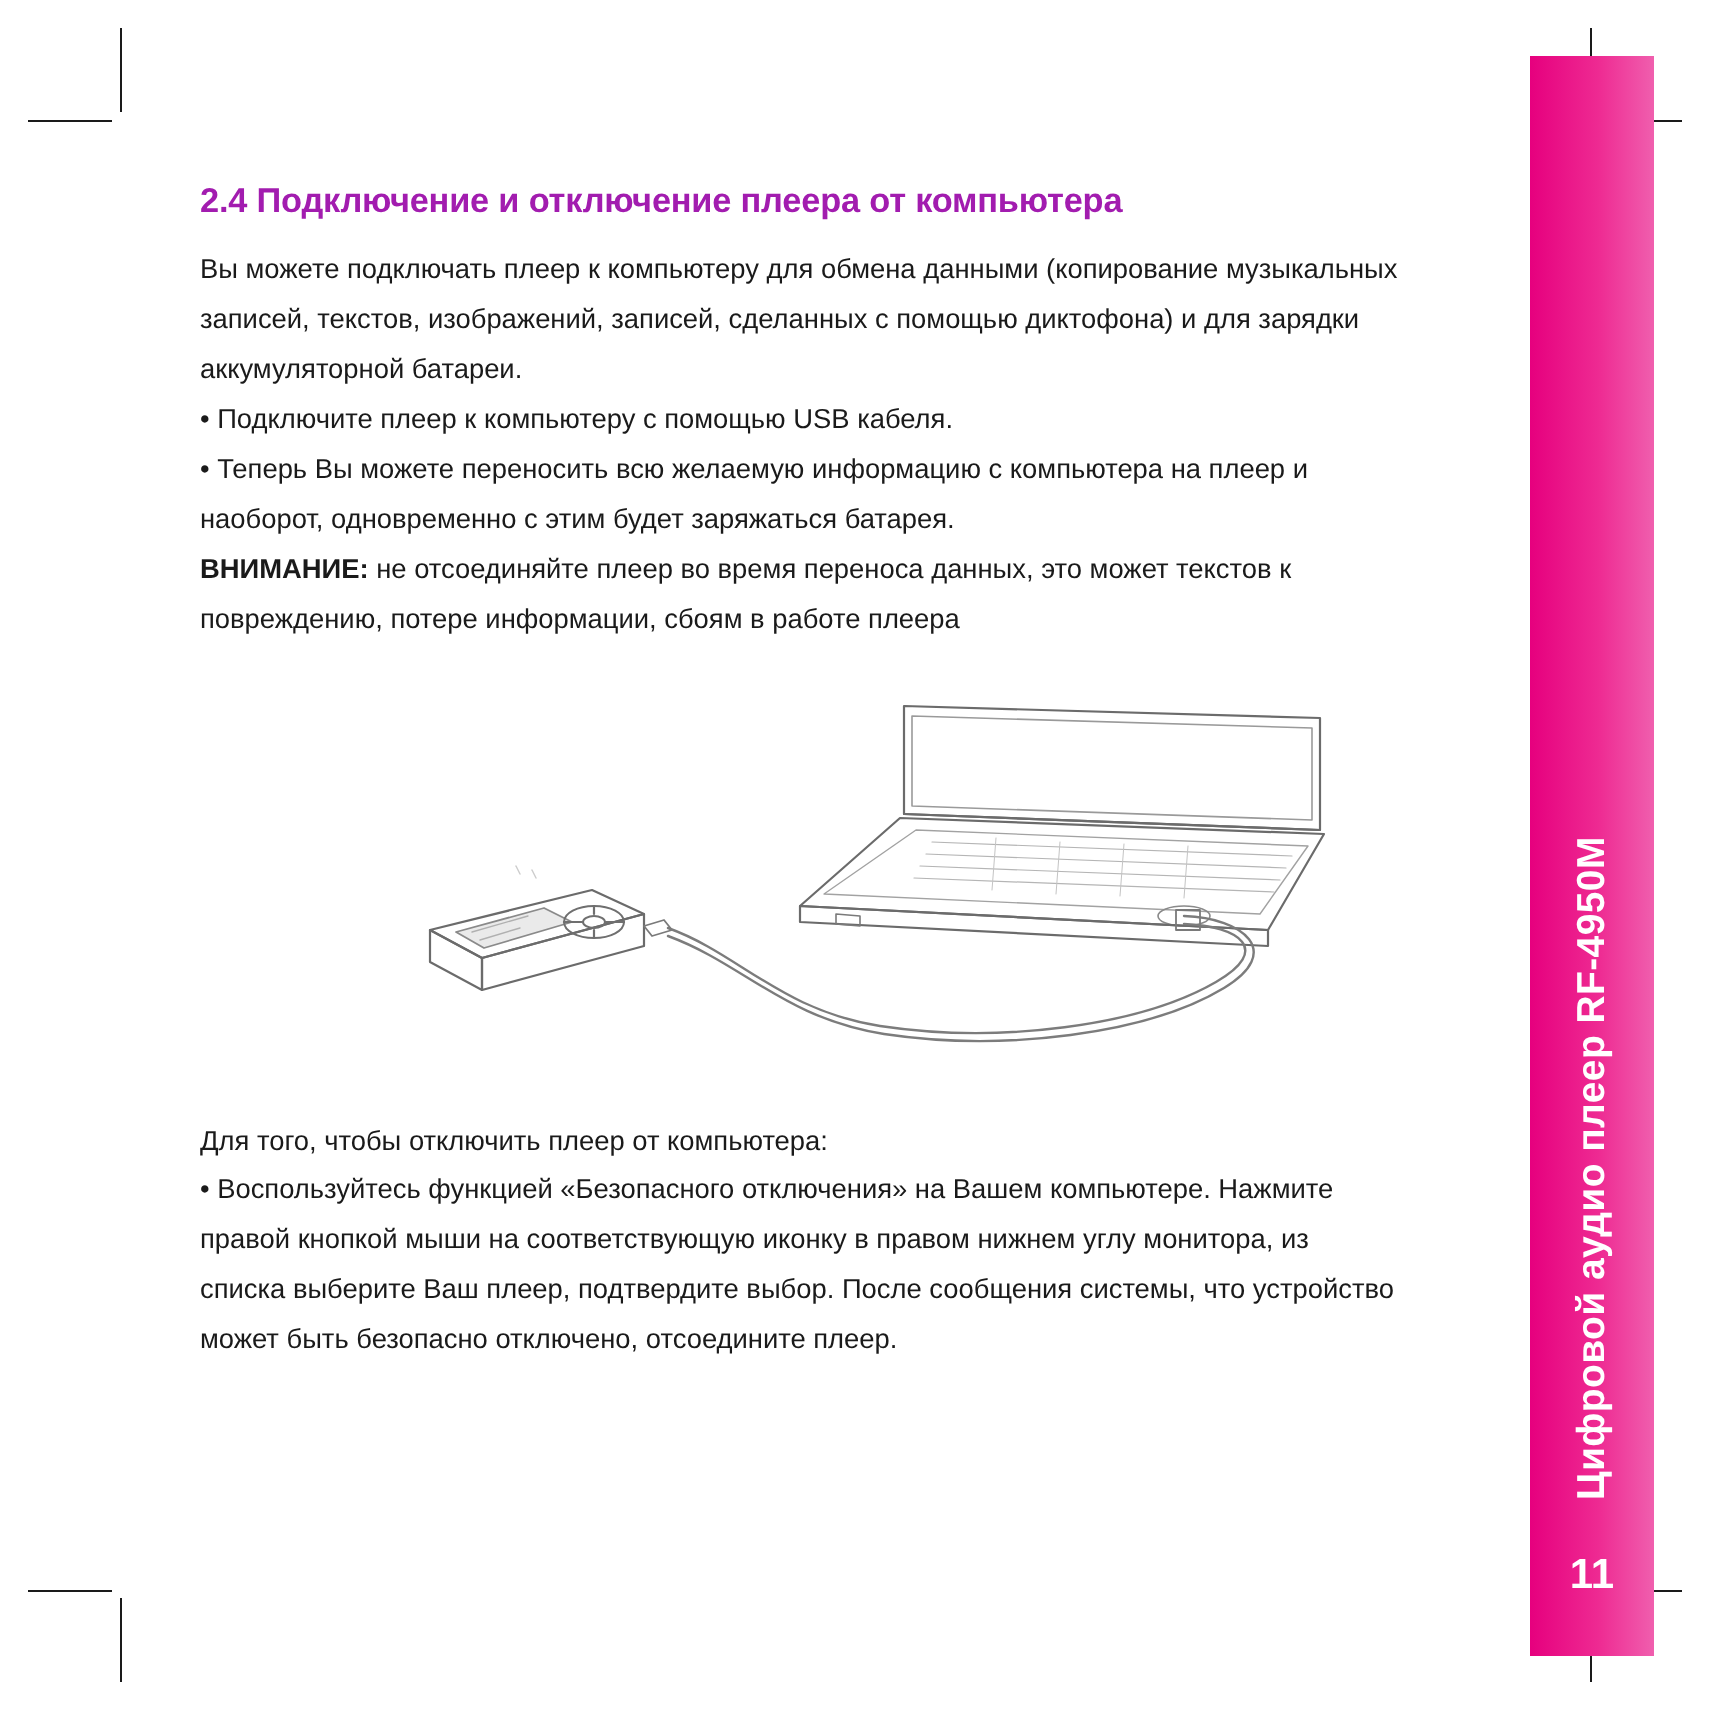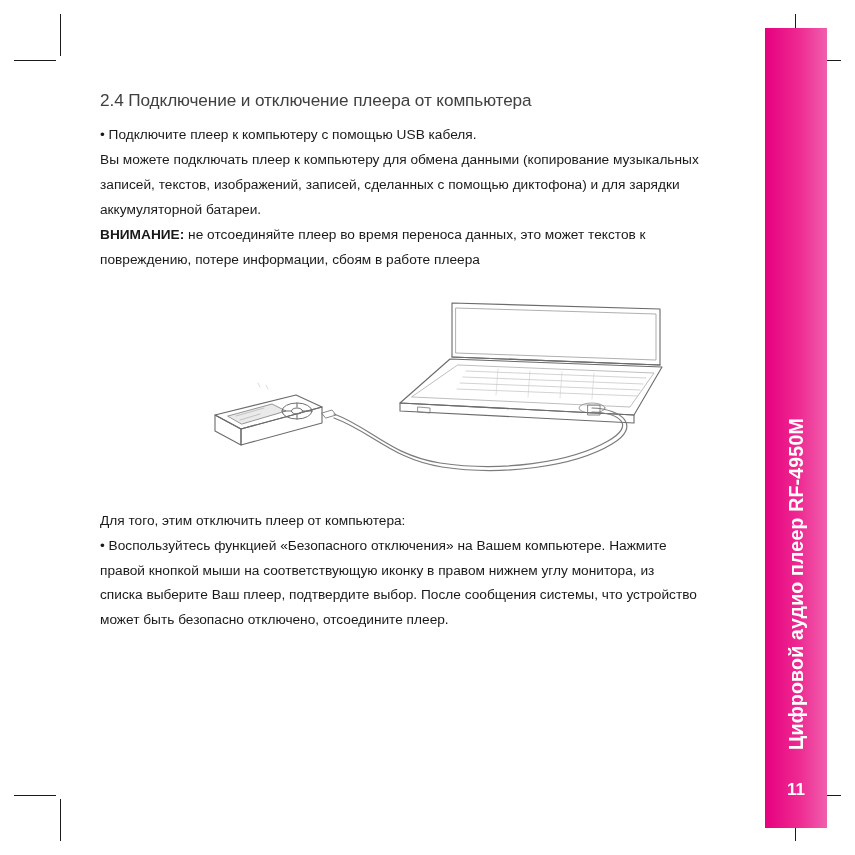--- a/index.html
+++ b/index.html
@@ -52,35 +52,35 @@
     box-sizing: border-box;
     white-space: nowrap;
   }
   .page-number {
     position: absolute;
     bottom: 28px;
     left: 0;
     width: 62px;
     text-align: center;
     color: #ffffff;
-    font-size: 17px;
+    font-size: 21px;
     font-weight: bold;
   }
 
   
   .page-body {
     position: absolute;
     left: 100px;
     top: 90px;
     width: 600px;
   }
   .section-heading {
     font-size: 17.2px;
-    font-weight: normal;
-    color: #404040;
+    font-weight: bold;
+    color: #a21caf;
     margin: 0 0 12px 0;
     letter-spacing: -0.1px;
   }
   .para {
     font-size: 13.7px;
     line-height: 1.82;
     color: #1a1a1a;
     margin: 0;
   }
   .para .lead {
@@ -126,23 +126,24 @@
 
 <div class="side-tab">
   <div class="side-tab-title">Цифровой аудио плеер RF-4950M</div>
   <div class="page-number">11</div>
 </div>
 
 <div class="page-body">
 
   <h2 class="section-heading">2.4 Подключение и отключение плеера от компьютера</h2>
 
+  <p class="para">Вы можете подключать плеер к компьютеру для обмена данными (копирование музыкальных записей, текстов, изображений, записей, сделанных с помощью диктофона) и для зарядки аккумуляторной батареи.</p>
+
   <p class="para">• Подключите плеер к компьютеру с помощью USB кабеля.</p>
-
-  <p class="para">Вы можете подключать плеер к компьютеру для обмена данными (копирование музыкальных записей, текстов, изображений, записей, сделанных с помощью диктофона) и для зарядки аккумуляторной батареи.</p>
+  <p class="para">• Теперь Вы можете переносить всю желаемую информацию с компьютера на плеер и наоборот, одновременно с этим будет заряжаться батарея.</p>
 
   <p class="para"><span class="lead">ВНИМАНИЕ:</span><span> не отсоединяйте плеер во время переноса данных, это может текстов к повреждению, потере информации, сбоям в работе плеера</span></p>
 
   <div class="illustration">
     <svg width="600" height="190" viewBox="0 0 600 190" xmlns="http://www.w3.org/2000/svg" fill="none" stroke="#5a5a5a" stroke-width="1.1" stroke-linejoin="round" stroke-linecap="round">
 
       <path d="M352 8 L560 14 L560 70 L352 62 Z" stroke="#6b6b6b"></path>
       <path d="M356 13 L556 19 L556 65 L356 58 Z" stroke="#9a9a9a" stroke-width="0.8"></path>
 
       <path d="M352 62 L560 70" stroke="#6b6b6b"></path>
@@ -195,16 +196,16 @@
 
       <path d="M488 110 L500 110 L500 120 L488 120 Z" stroke="#7a7a7a" stroke-width="0.9"></path>
 
       <path d="M158 88 L160 92" stroke="#cccccc" stroke-width="0.7"></path>
       <path d="M166 90 L168 94" stroke="#cccccc" stroke-width="0.7"></path>
     </svg>
   </div>
 
   <div class="block-gap"></div>
 
-  <p class="para-lower">Для того, этим отключить плеер от компьютера:</p>
+  <p class="para-lower">Для того, чтобы отключить плеер от компьютера:</p>
   <p class="para-lower">• Воспользуйтесь функцией «Безопасного отключения» на Вашем компьютере. Нажмите правой кнопкой мыши на соответствующую иконку в правом нижнем углу монитора, из списка выберите Ваш плеер, подтвердите выбор. После сообщения системы, что устройство может быть безопасно отключено, отсоедините плеер.</p>
 
 </div>
 
 </body></html>

